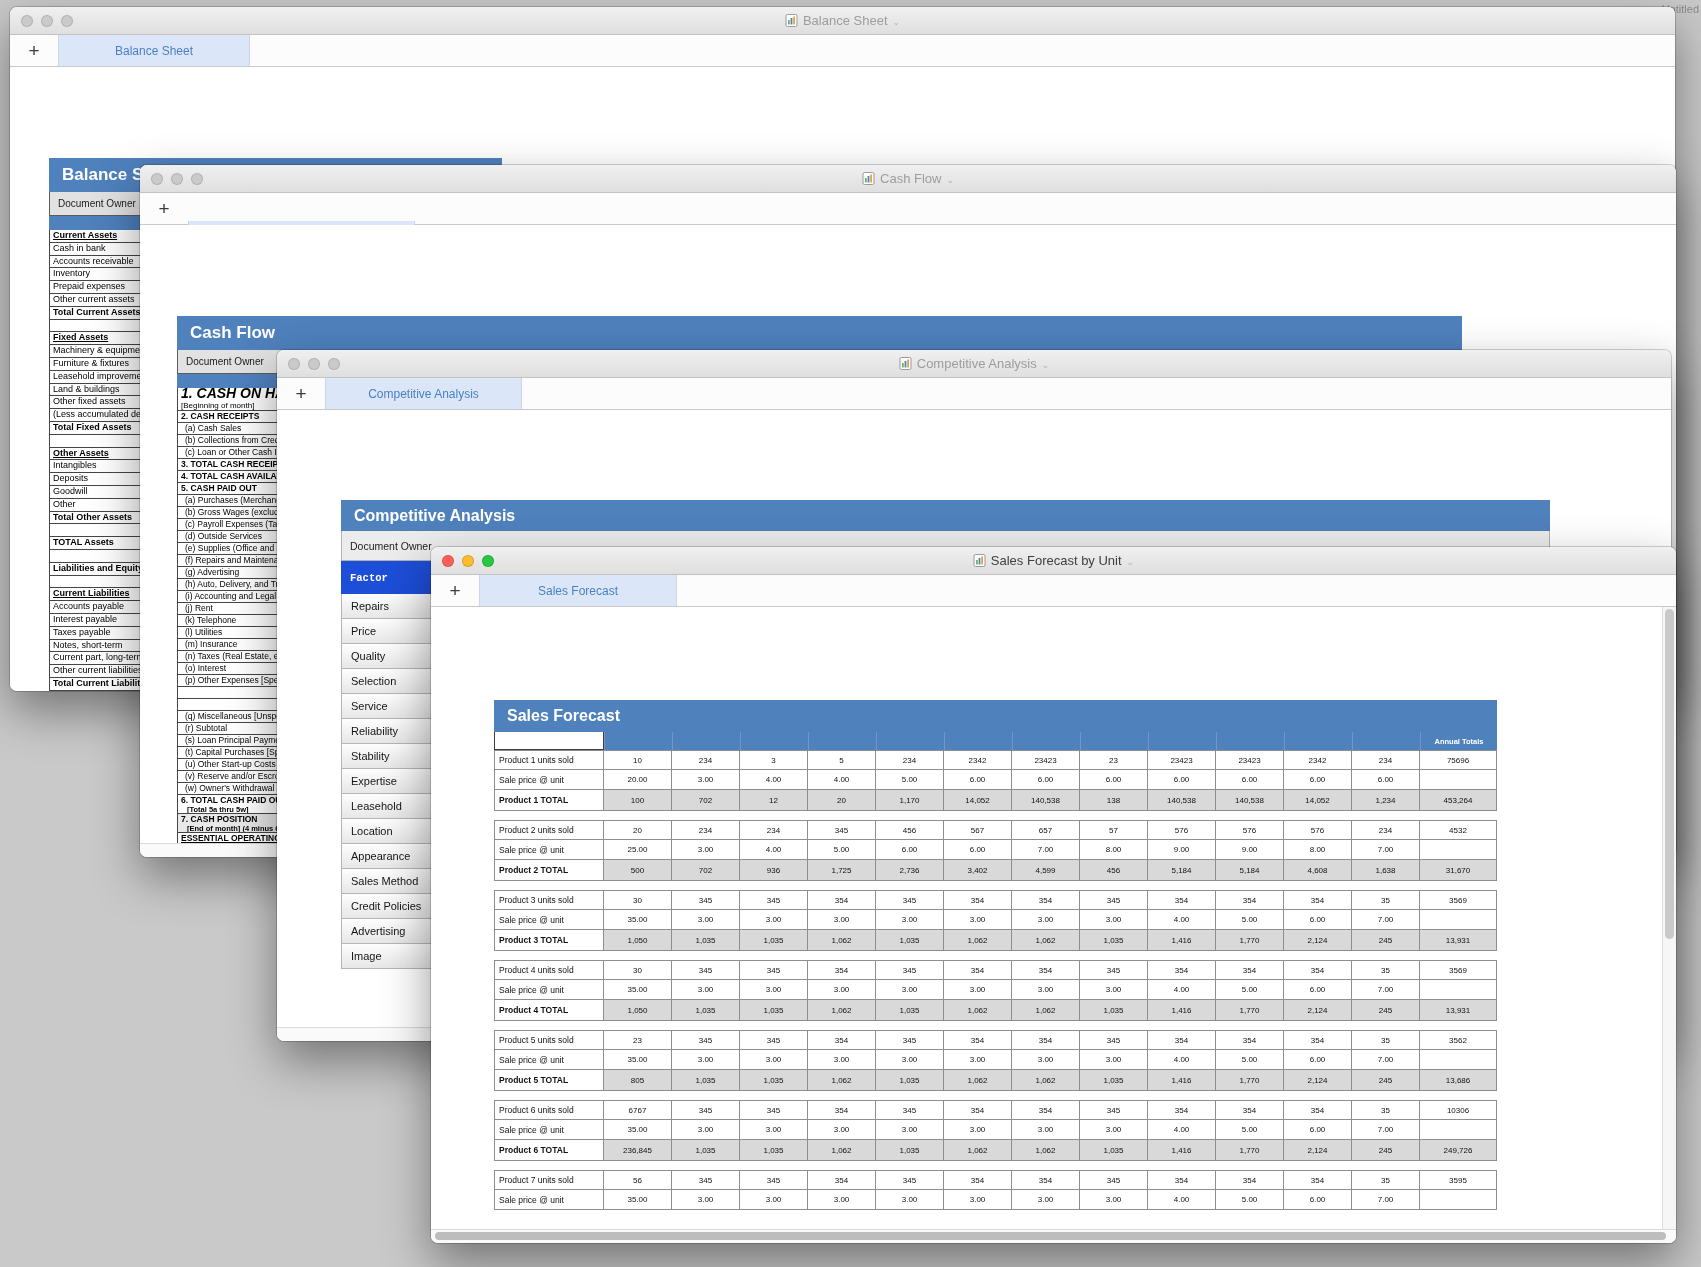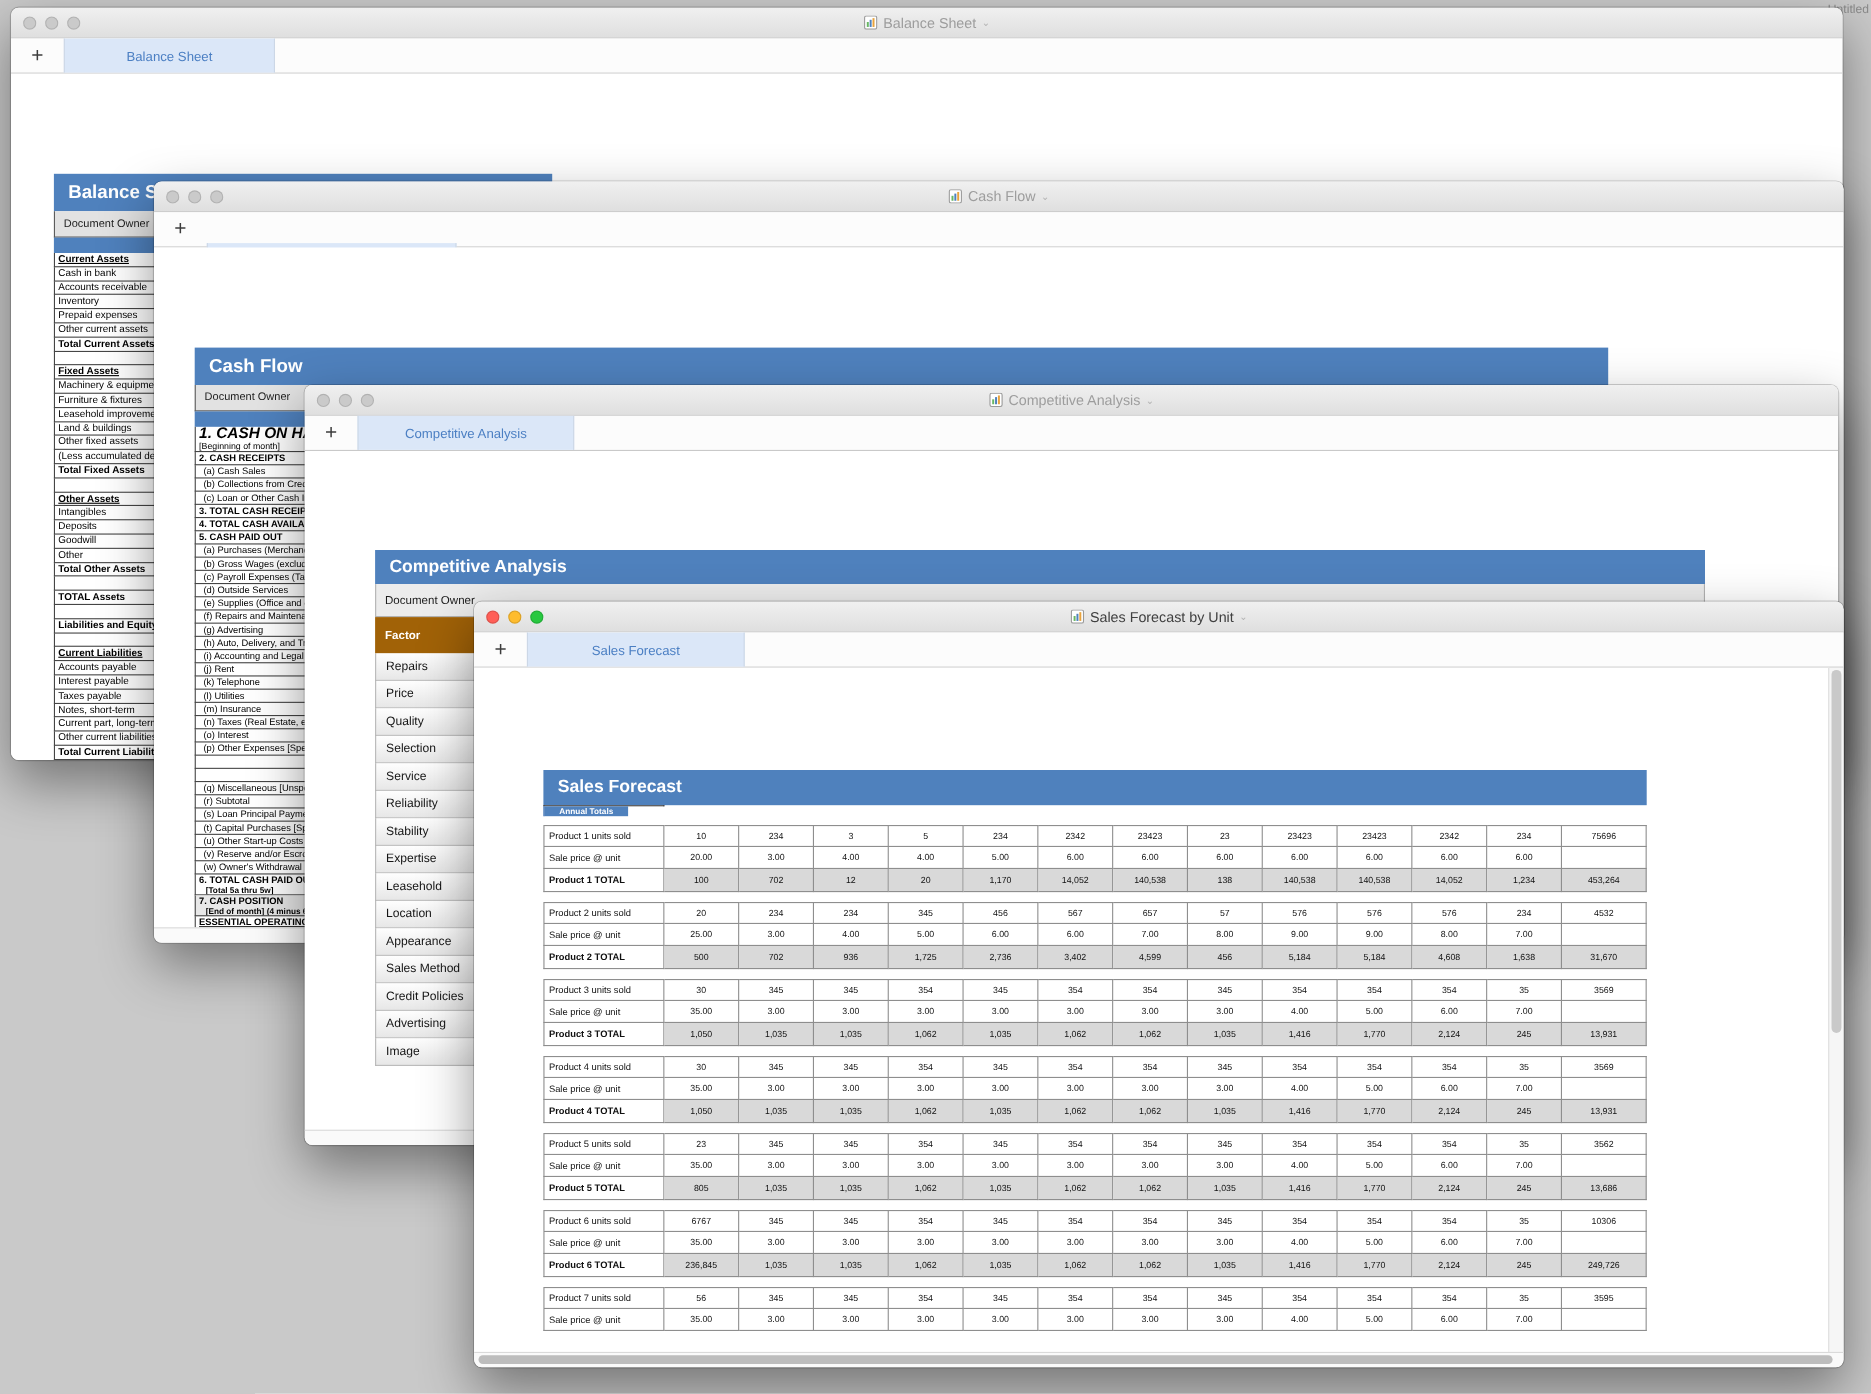--- a/index.html
+++ b/index.html
@@ -98,21 +98,21 @@
   .ca-head div:nth-child(5),.ca-row div:nth-child(5){width:145px;}
   .ca-head div:nth-child(6),.ca-row div:nth-child(6){width:144px;}
   .ca-head div:nth-child(7),.ca-row div:nth-child(7){width:148px;}
   .ca-head div:nth-child(8),.ca-row div:nth-child(8){width:183px;}
 
   
   #sf-table{position:absolute;left:63px;top:93px;width:1003px;}
   #sf-table .sheet-title{height:32px;font-size:16px;}
   .sf-company{box-sizing:border-box;height:24px;border:1px solid #3c3c3c;border-top:none;display:flex;
               align-items:center;padding-left:8px;font-size:9.5px;color:#111;background:#fff;}
-  .sf-head{display:flex;height:18px;flex-direction:column;}
+  .sf-head{display:flex;height:18px;}
   .sf-head div{box-sizing:border-box;}
   .sf-head .lab{width:110px;background:#fff;border:1px solid #3c3c3c;border-top:none;}
   .sf-head .m{width:68px;background:#4f81bd;border-left:1px solid #7396c7;}
   .sf-head .an{width:77px;background:#4f81bd;border-left:1px solid #7396c7;color:#fff;font-size:7.5px;
                font-weight:bold;display:flex;align-items:center;justify-content:center;}
   .sf-gap{height:9px;}
   .sf-row{display:flex;height:20px;}
   .sf-row div{box-sizing:border-box;overflow:hidden;border-right:1px solid #8e8e8e;border-bottom:1px solid #8e8e8e;
               display:flex;align-items:center;justify-content:center;font-size:8px;color:#111;}
   .sf-row .lab{width:110px;justify-content:flex-start;padding-left:4px;font-size:8.5px;border-left:1px solid #8e8e8e;}
@@ -545,21 +545,21 @@
   </div>
   <div class="tabbar">
     <div class="addtab">+</div>
     <div class="tab" style="width:195px;">Competitive Analysis</div>
   </div>
   <div class="content" style="bottom:13px;">
     <div id="ca-table">
       <div class="sheet-title">Competitive Analysis</div>
       <div class="doc-owner">Document Owner</div>
       <div class="ca-head" id="ca-head">
-          <div style="background: #a16207;">Factor</div>
+          <div style="background: #1d4ed8; font-family: Liberation Mono, monospace;">Factor</div>
           <div style="background: rgb(79, 129, 189);">My Business</div>
           <div style="background: rgb(79, 129, 189);">Strength</div>
           <div style="background: rgb(79, 129, 189);">Weakness</div>
           <div style="background: rgb(139, 45, 142);">Competitor A</div>
           <div style="background: rgb(0, 143, 81);">Competitor B</div>
           <div style="background: rgb(247, 160, 26);">Competitor C</div>
           <div style="background: rgb(79, 129, 189);">Importance to Customer</div>
         </div>
       <div id="ca-rows">
           <div class="ca-row">

